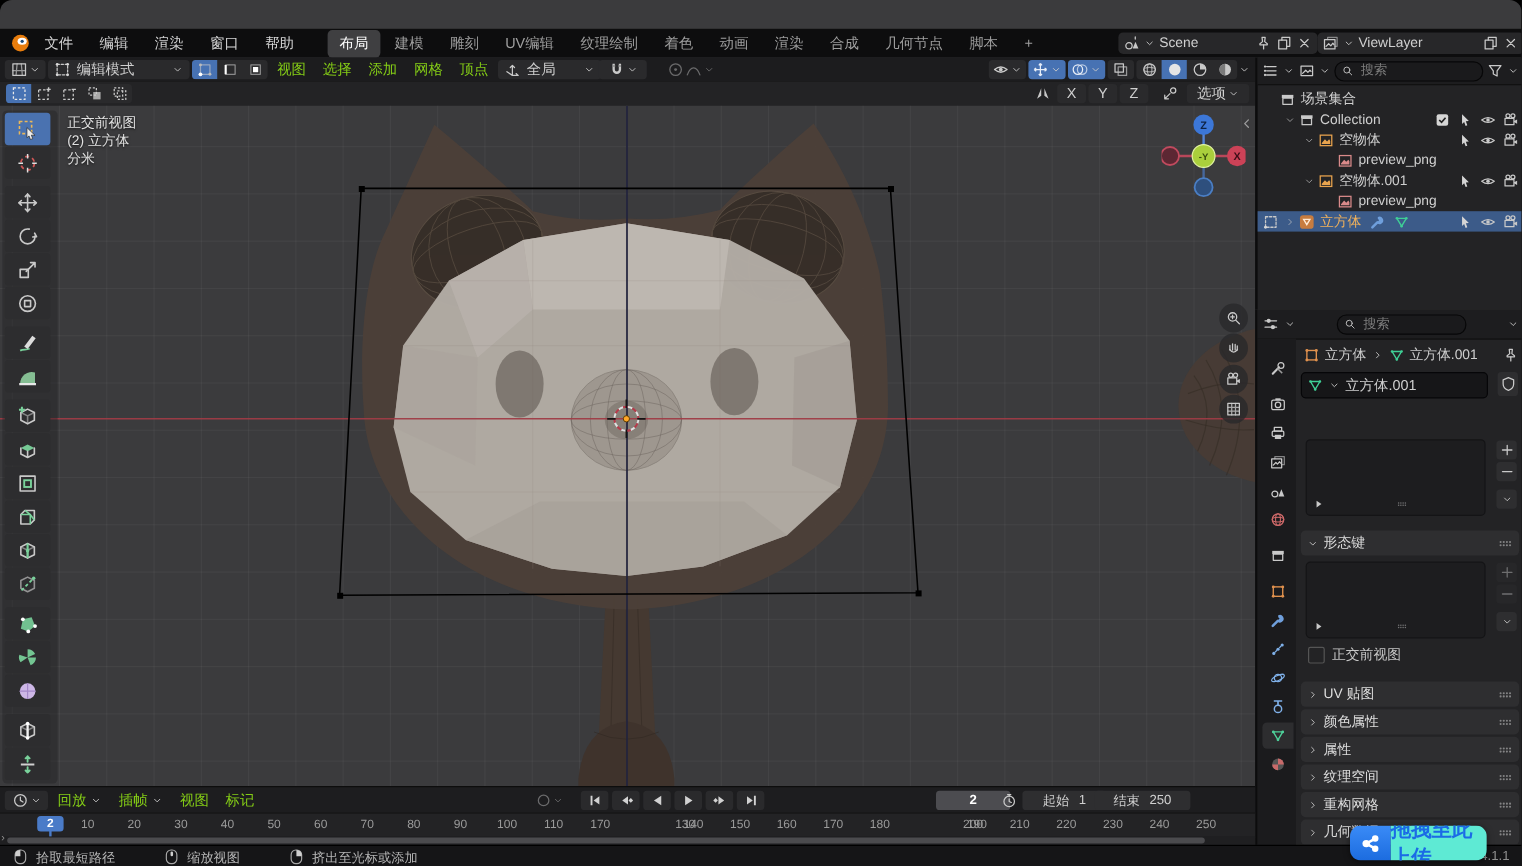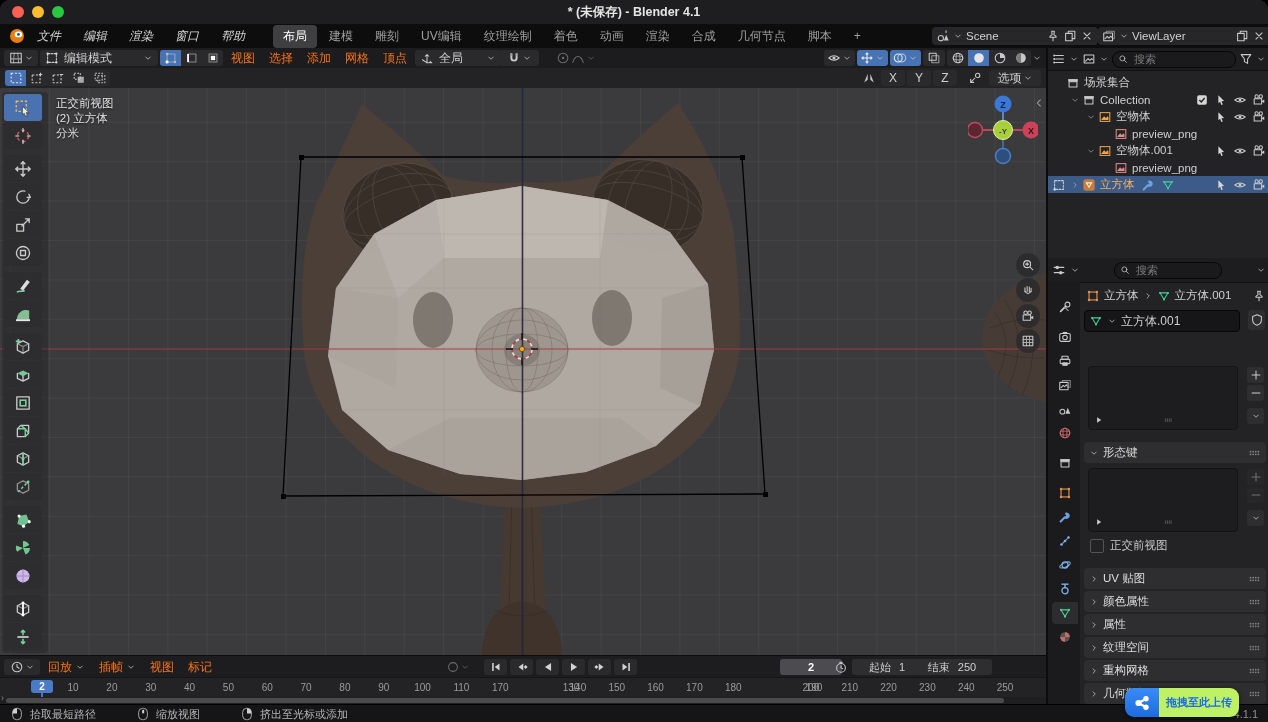--- a/index.html
+++ b/index.html
@@ -7,31 +7,31 @@
   .abs{position:absolute;}
   .flex{display:flex;align-items:center;}
   .ic{display:inline-flex;width:14px;height:14px;flex:none;align-items:center;justify-content:center;}
   .ic.sm{width:10px;height:10px;}
   .ic.lg{width:18px;height:18px;}
   
   #titlebar{left:0;top:0;width:1268px;height:24px;background:#1e1e20;}
   .tl{width:12px;height:12px;border-radius:50%;margin-right:8px;}
   #titletext{position:absolute;left:0;right:0;top:4px;text-align:center;font-weight:bold;font-size:12.5px;color:#e4e4e4;}
   #menubar{left:0;top:24px;width:1268px;height:24px;background:#0d0d0e;}
-  .appmenu{padding:0 11px;height:20px;display:flex;align-items:center;color:#d4d4d4;font-style:italic;}
+  .appmenu{padding:0 11px;height:20px;display:flex;align-items:center;color:#d4d4d4;}
   .wstab{padding:3px 10px;margin:0 1px;border-radius:4px;color:#9f9f9f;}
   .wstab.active{background:#3f3f41;color:#fff;}
   .idblock{position:absolute;top:3px;height:18px;background:#272729;border-radius:4px;display:flex;align-items:center;padding:0 4px;gap:3px;font-size:11.5px;color:#d0d0d0;}
   
   #vpheader{left:0;top:48px;width:1046px;height:20px;background:#1c1c1e;border-bottom:1px solid #111;}
   #toolsettings{left:0;top:68px;width:1046px;height:20px;background:#232325;border-bottom:1px solid #151515;}
   .hbtn{height:16px;min-width:16px;padding:0 3px;border-radius:3px;background:#2a2a2c;display:flex;align-items:center;justify-content:center;gap:1px;margin:0 1px;}
   .hbtn.blue{background:#4772b3;}
   .hbtn.plain{background:transparent;}
-  .hmenu{padding:0 7px;color:#f97316;}
+  .hmenu{padding:0 7px;color:#84cc16;}
   .dim{opacity:.45;}
   .seg{display:flex;background:#2a2a2c;border-radius:3px;overflow:hidden;margin:0 1px;}
   .seg>div{width:21px;height:16px;display:flex;align-items:center;justify-content:center;}
   .seg>div.on{background:#4772b3;}
   
   #outliner{left:1046px;top:48px;width:222px;height:210px;background:#232325;border-left:2px solid #0c0c0d;}
   #outliner-header{height:22px;background:#1d1d1f;display:flex;align-items:center;padding:0 4px;gap:3px;border-bottom:1px solid #111;}
   .searchbox{flex:1;height:15px;background:#1a1a1c;border:1px solid #070708;border-radius:8px;display:flex;align-items:center;padding:0 5px;gap:4px;min-width:0;}
   .searchbox input{background:transparent;border:none;outline:none;color:#cfcfcf;font-size:11px;width:100%;font-family:inherit;}
   .searchbox input::placeholder{color:#7d7d7d;}
@@ -66,35 +66,27 @@
   .tick{position:absolute;top:4px;transform:translateX(-50%);font-size:10px;color:#9b9b9b;}
   #scrollstrip{left:0;top:697px;width:1046px;height:7px;background:#1f1f21;}
   #hscroll{position:absolute;left:6px;top:1px;width:998px;height:5px;border-radius:3px;background:#4b4b4e;}
   .numbox{height:16px;background:#2e2e30;border-radius:3px;display:flex;align-items:center;justify-content:center;padding:0 7px;gap:8px;font-size:11px;color:#cfcfcf;}
   
   #statusbar{left:0;top:704px;width:1268px;height:18px;background:#151517;border-top:1px solid #000;color:#b5b5b5;font-size:11px;}
   .hint{display:flex;align-items:center;gap:6px;margin-right:40px;}
   
   #upload{left:1125px;top:688px;width:114px;height:29px;border-radius:9px;display:flex;overflow:hidden;box-shadow:0 1px 5px rgba(0,0,0,.5);z-index:50;}
   #upload .logo{width:34px;background:linear-gradient(#3a8bf7,#1c6cdf);display:flex;align-items:center;justify-content:center;}
-  #upload .lbl{flex:1;background:#bef264;color:#1b6be6;font-weight:bold;font-size:11px;display:flex;align-items:center;justify-content:center;}
+  #upload .lbl{flex:1;background:#5eead4;color:#1b6be6;font-weight:bold;font-size:17px;display:flex;align-items:center;justify-content:center;}
 </style>
 </head>
 <body>
 
 <div id="root">
 
-  <div id="titlebar" class="abs flex">
-    <div class="flex" style="padding-left:12px">
-      <span class="tl" style="background:#ff5f57"></span>
-      <span class="tl" style="background:#febc2e"></span>
-      <span class="tl" style="background:#28c840"></span>
-    </div>
-    <div id="titletext">* (未保存) - Blender 4.1</div>
-  </div>
 
   <div id="menubar" class="abs flex">
     <span class="ic lg" style="margin-left:8px" id="blender-logo-slot">
         <svg viewBox="0 0 16 16" width="100%" height="100%">
           <circle cx="8" cy="8" r="6.2" fill="#e87d0d"></circle>
           <ellipse cx="9.3" cy="6.6" rx="3.4" ry="2.6" fill="#fff"></ellipse>
           <circle cx="9.3" cy="6.6" r="1.2" fill="#1c4a78"></circle>
         </svg>
       </span>
     <div id="app-menus" class="flex" style="height:100%">

